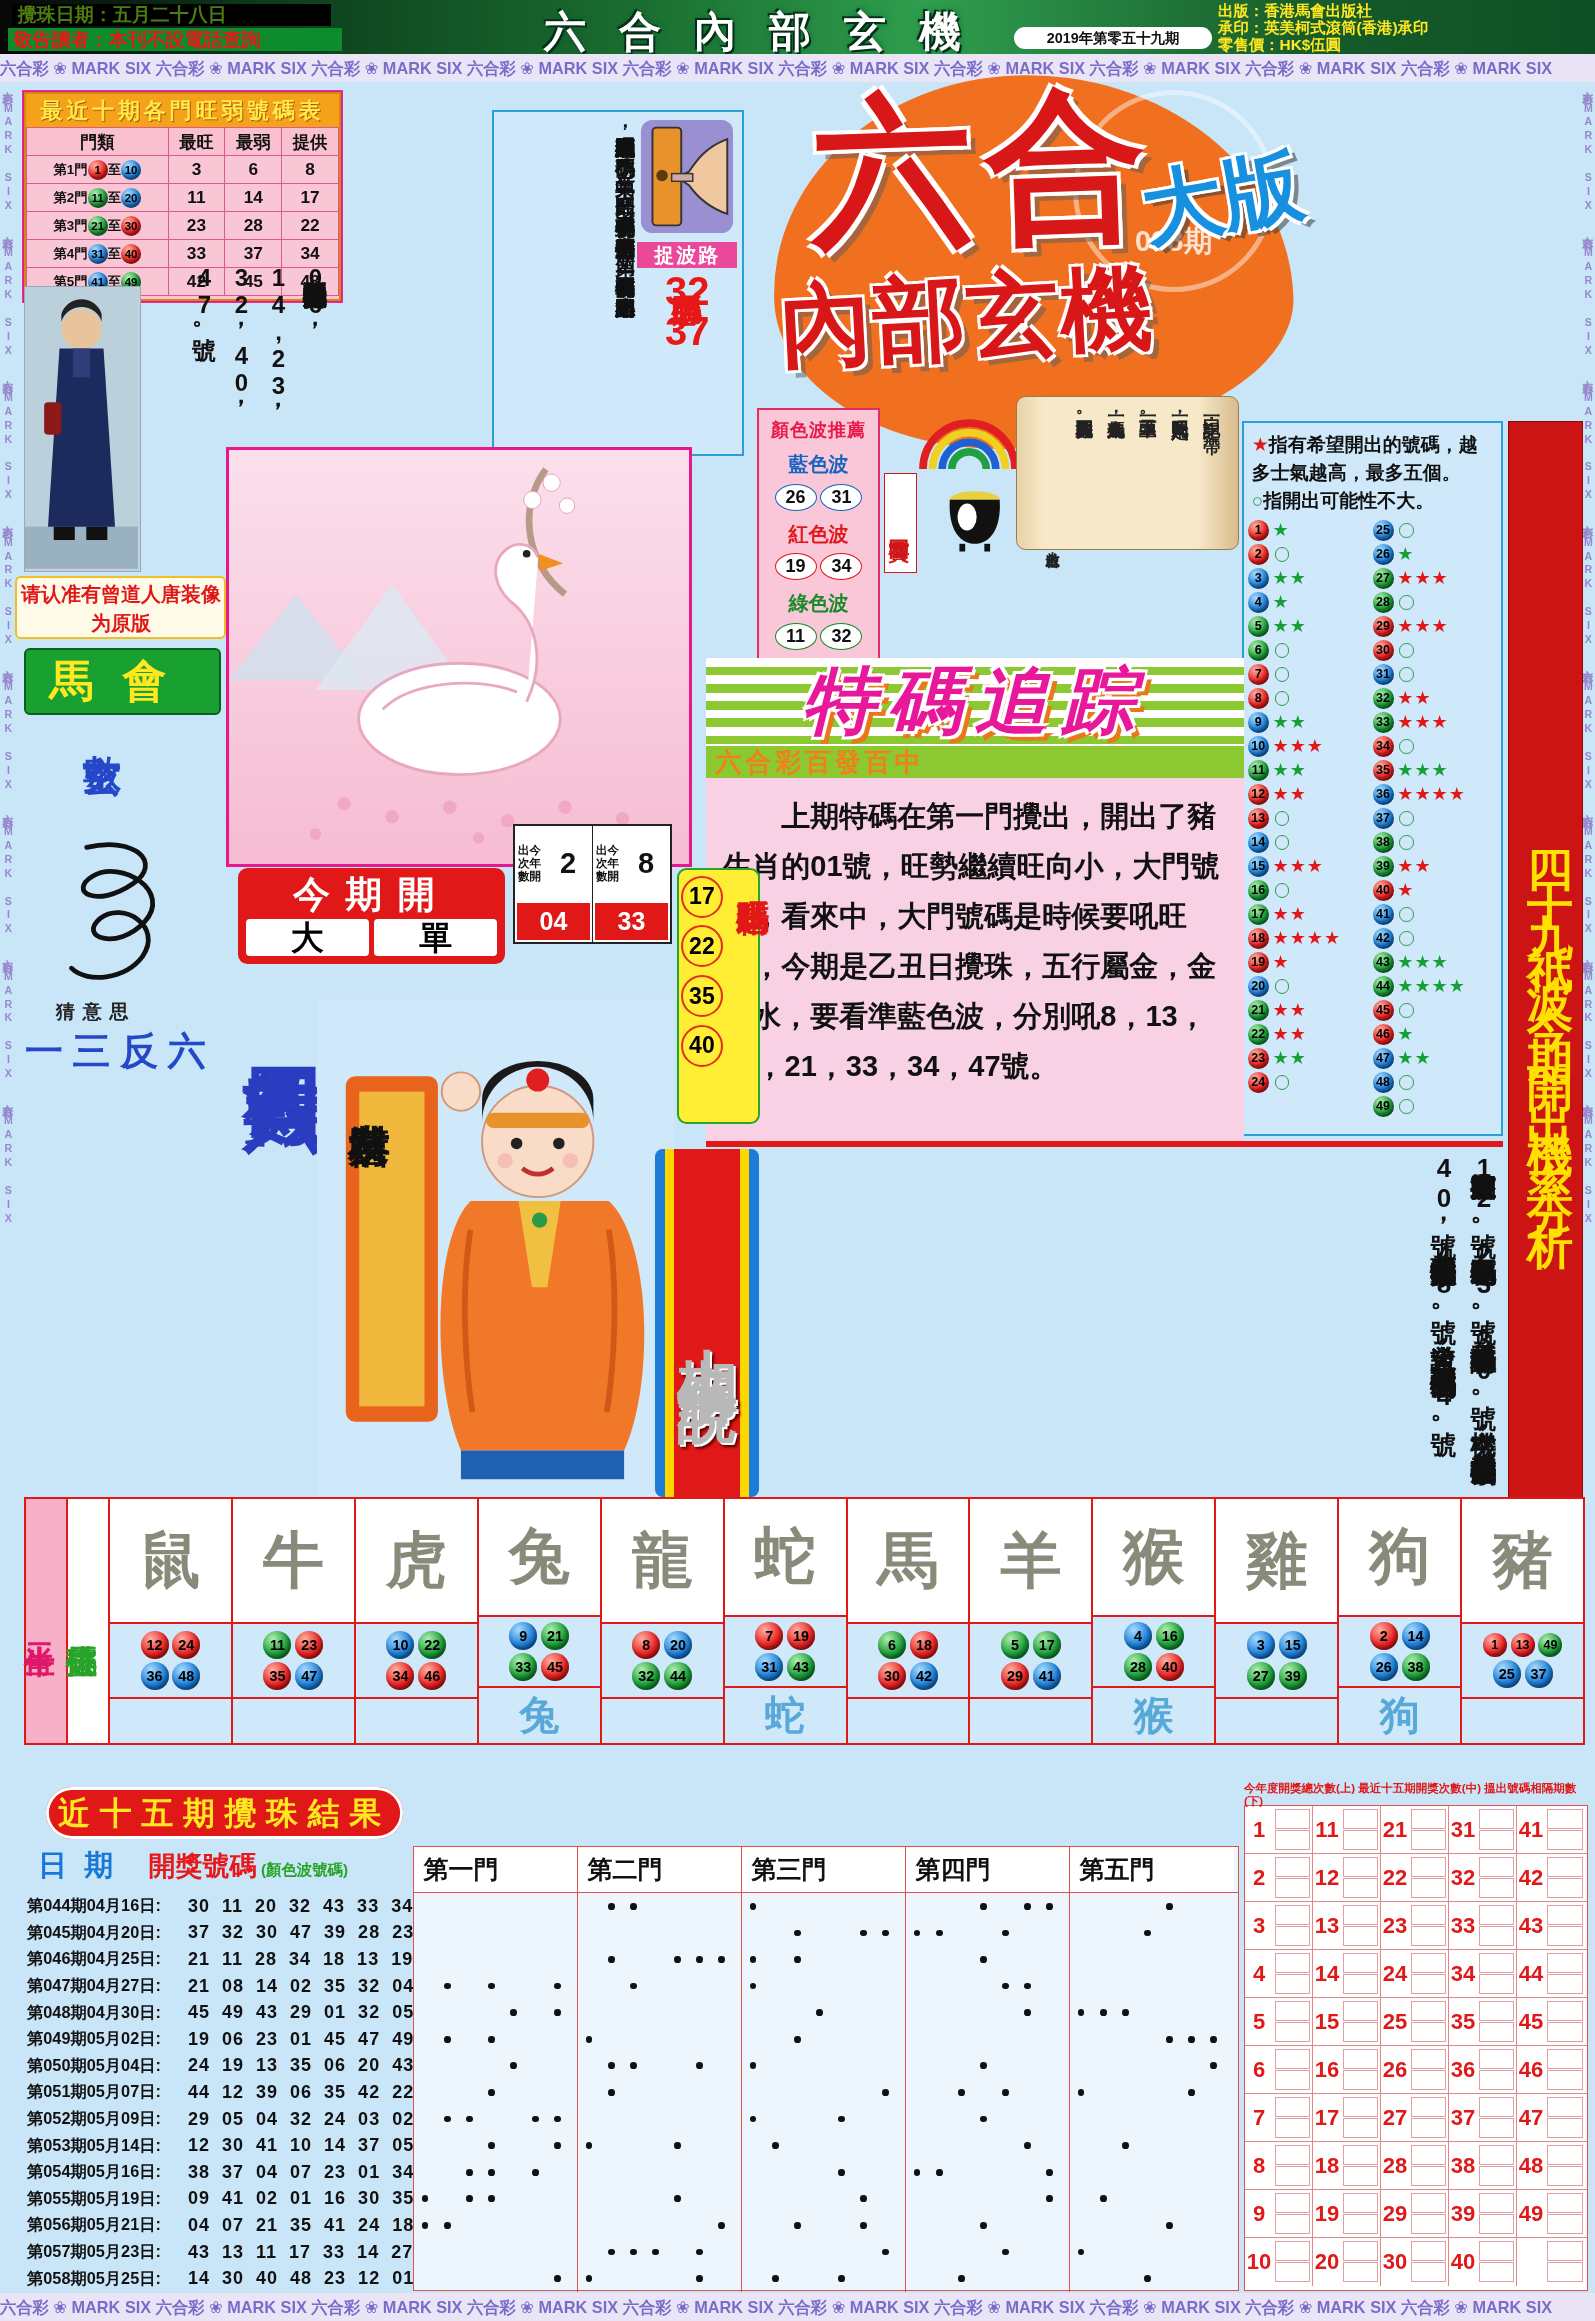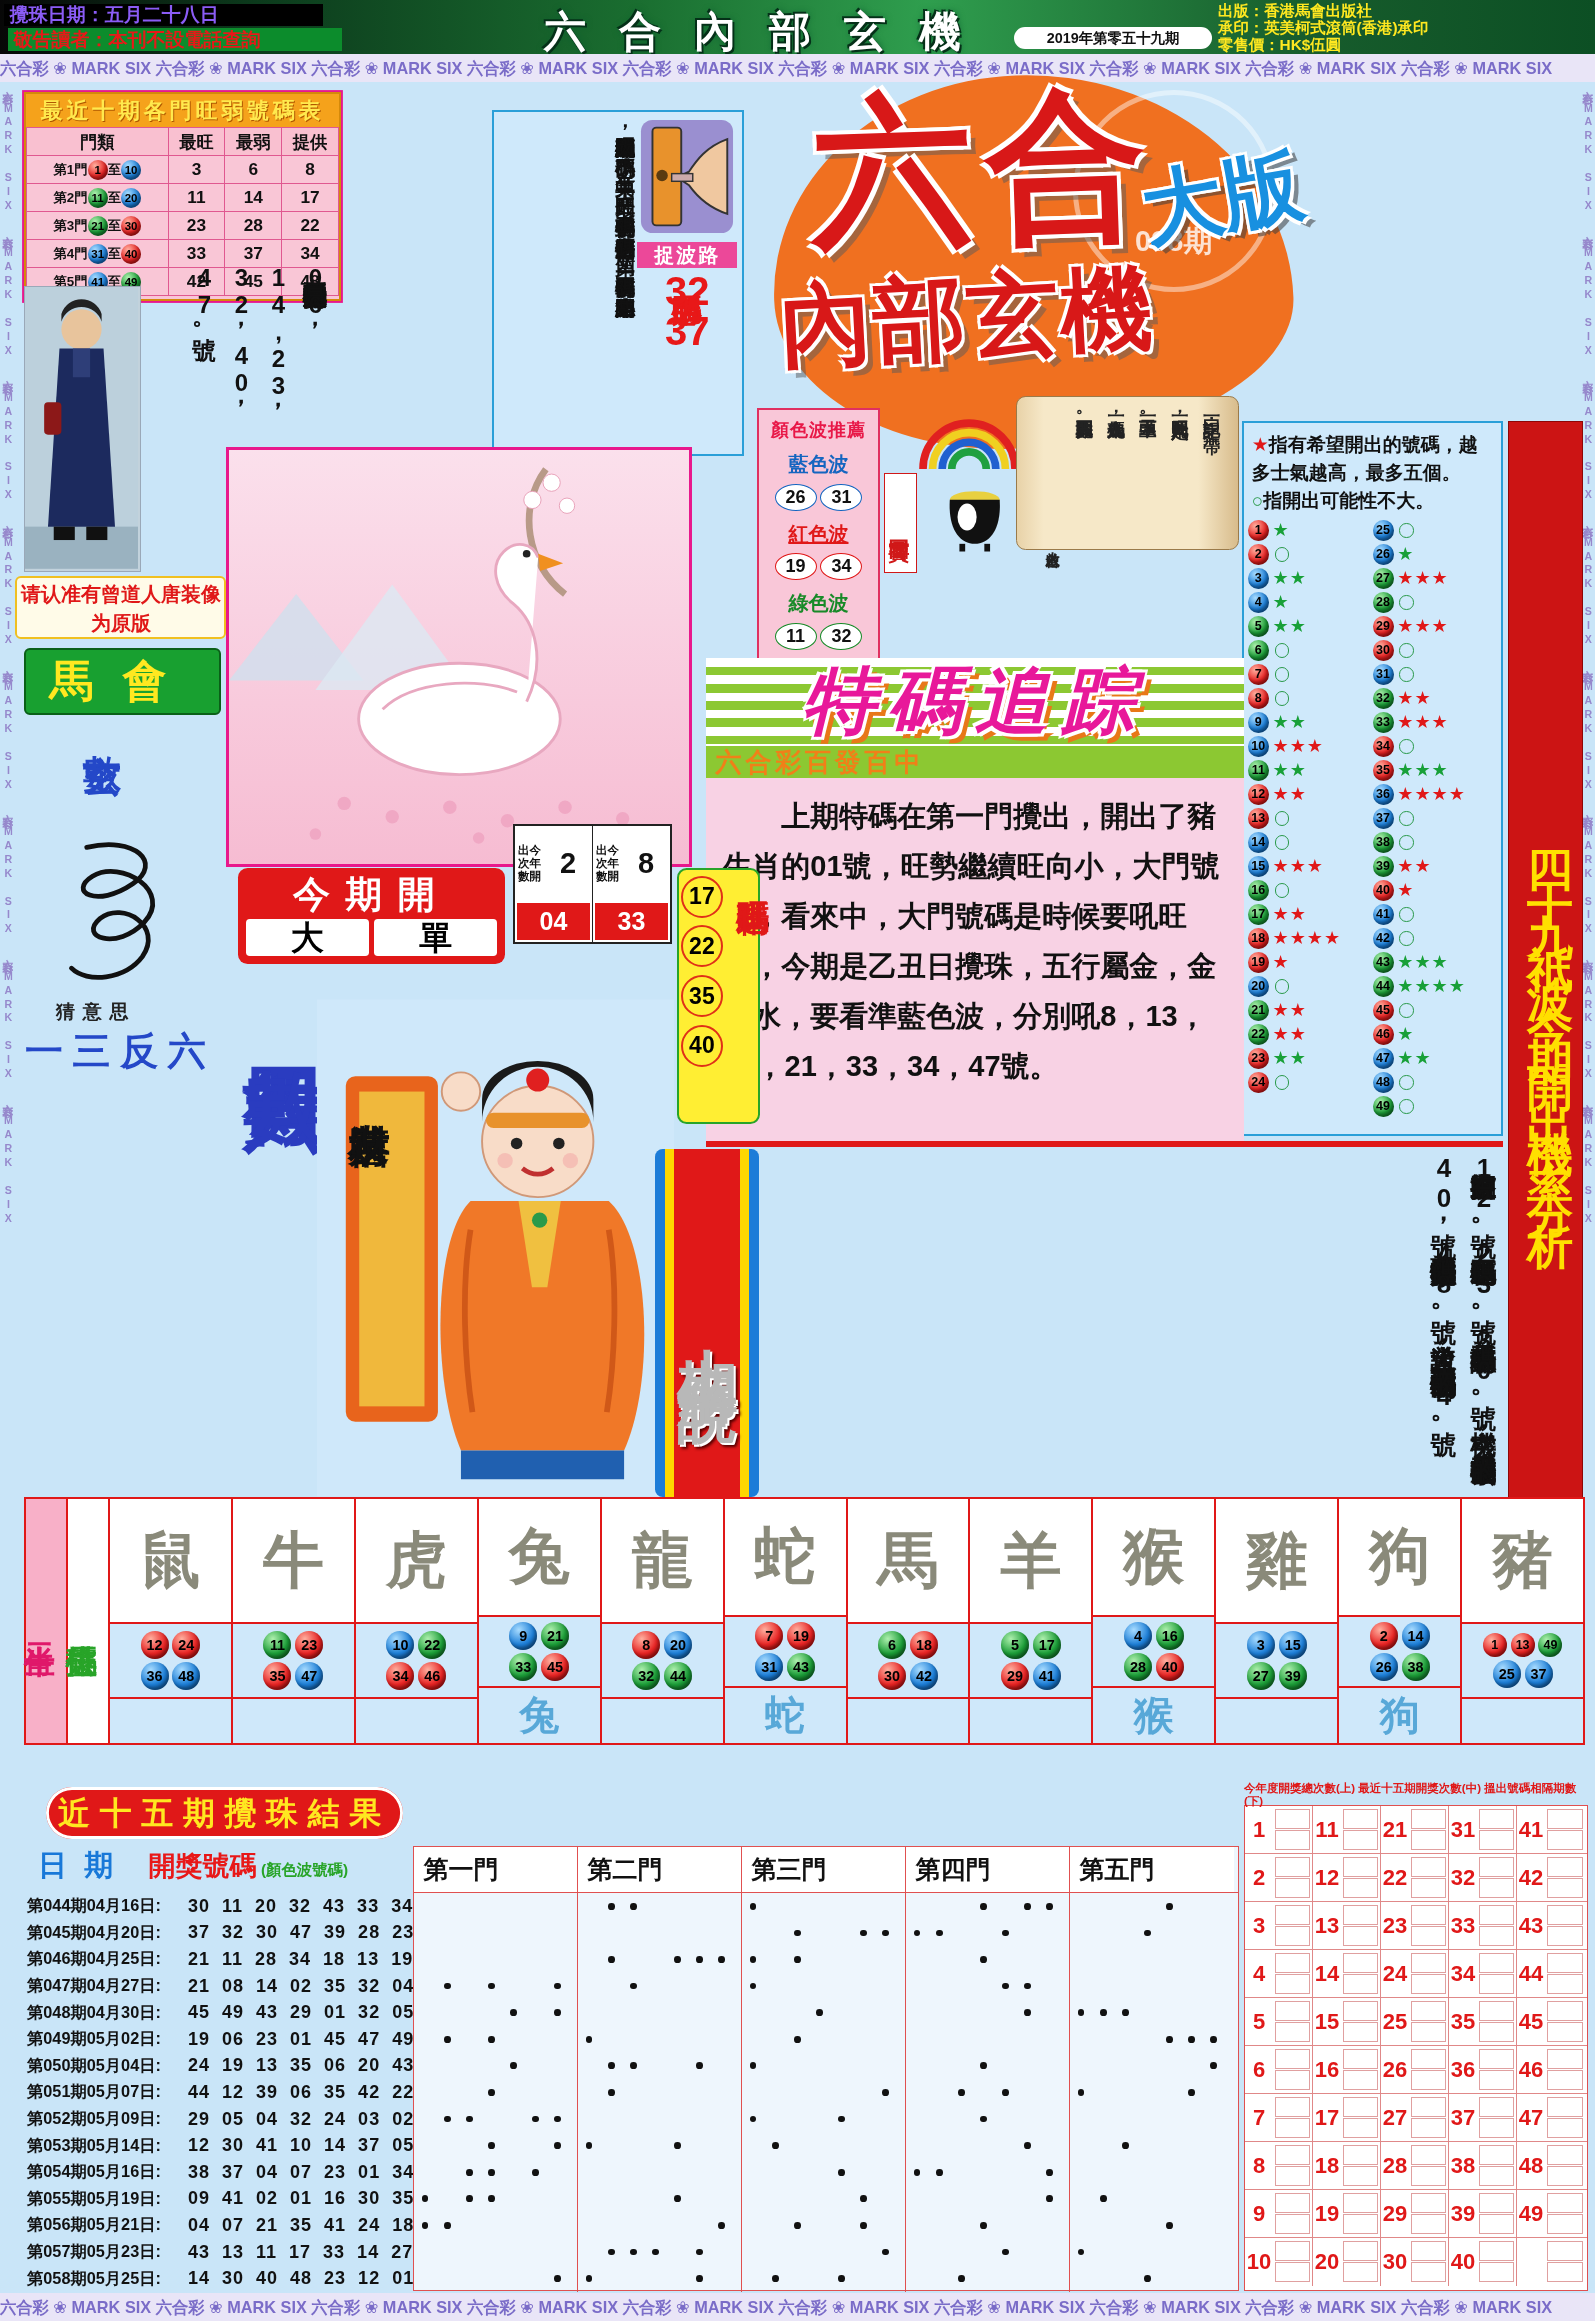--- a/index.html
+++ b/index.html
@@ -8,21 +8,21 @@
   .abs { position:absolute; }
   .vtext { writing-mode:vertical-rl; text-orientation:upright; }
   .ball { border-radius:50%; display:inline-flex; align-items:center; justify-content:center;
           font-weight:bold; color:#000; box-shadow:inset -1.9px -2.9px 3.8px rgba(0,0,0,.35); }
   .ball.red   { background:radial-gradient(circle at 35% 28%, #ffb0a0, #e82424 55%, #8f0000); }
   .ball.blue  { background:radial-gradient(circle at 35% 28%, #a8dcff, #1d7fd8 55%, #05437f); }
   .ball.green { background:radial-gradient(circle at 35% 28%, #aef0ae, #1c9e38 55%, #04541a); }
   
   .hdr { left:0; top:0; width:1596px; height:54px;
          background:linear-gradient(90deg,#070707 0%,#0c3a1c 16%,#1a6e30 40%,#2f9e4e 58%,#175c2c 82%,#0c4f24 100%); }
-  .hdr-date { left:4px; top:3.8px; width:319px; height:22px; background:#000; color:#8b5cf6; font-weight:bold; font-size:19px; line-height:22px; padding-left:5.8px; }
+  .hdr-date { left:12px; top:3.8px; width:319px; height:22px; background:#000; color:#4d7c0f; font-weight:bold; font-size:19px; line-height:22px; padding-left:5.8px; }
   .hdr-notice { left:7.7px; top:28px; width:334px; height:23px; background:#0c8c2c; color:#e81818; font-weight:bold; font-size:19px; line-height:23px; padding-left:5.8px; }
   .hdr-title { left:500px; top:3.8px; width:538px; text-align:center; color:#fff; font-size:42px; font-weight:bold; letter-spacing:33px;
                text-shadow:1.9px 1.9px 0 #053018, -1.9px -1.9px 0 #053018, 0 0 7.7px #0a5c2e; white-space:nowrap; }
   .hdr-issue { left:1014px; top:27px; width:198px; height:22px; background:#fff; border-radius:11.5px; text-align:center; font-size:14.4px; font-weight:bold; line-height:22px; color:#111; }
   .hdr-pub { left:1218px; top:1.9px; width:375px; color:#ffe820; font-weight:bold; font-size:15.4px; line-height:17.3px; }
   .strip { left:0; width:1596px; height:28px; background:#e9e5f7; color:#7a6cc8; font-weight:bold; font-size:16.3px; line-height:28px; white-space:nowrap; overflow:hidden; }
   .sidestrip { top:82px; width:15.4px; height:2210px; color:#9688cc; font-weight:bold; font-size:10.6px; overflow:hidden; letter-spacing:1.9px; }
   
   .hot { left:24px; top:92px; width:317px; height:209px; border:2.9px solid #d4890a; background:#f9c6d6; box-shadow:0 0 0 1.9px #e8188c; }
   .hot-title { height:33px; background:#f5a21b; color:#ffe94d; font-weight:bold; font-size:22px; text-align:center; line-height:33px; letter-spacing:3.8px;
@@ -259,21 +259,21 @@
   </div>
 
   <div class="abs waves">
     <div class="waves-title">顏色波推薦</div>
     <div id="waves-list">
         <div class="wave">
           <span class="wave-name" style="color: rgb(21, 101, 192);">藍色波</span>
           <div><span class="oval" style="border: 1.9px solid rgb(21, 101, 192);">26</span><span class="oval" style="border: 1.9px solid rgb(21, 101, 192);">31</span></div>
         </div>
         <div class="wave">
-          <span class="wave-name" style="color: rgb(224, 24, 24); text-decoration: underline;">紅色波</span>
+          <span class="wave-name" style="color: rgb(224, 24, 24);">紅色波</span>
           <div><span class="oval" style="border: 1.9px solid rgb(224, 24, 24);">19</span><span class="oval" style="border: 1.9px solid rgb(224, 24, 24);">34</span></div>
         </div>
         <div class="wave">
           <span class="wave-name" style="color: rgb(24, 138, 40);">綠色波</span>
           <div><span class="oval" style="border: 1.9px solid rgb(24, 138, 40);">11</span><span class="oval" style="border: 1.9px solid rgb(24, 138, 40);">32</span></div>
         </div>
       </div>
   </div>
 
   <div class="abs tre-label vtext">尋寶圖</div>

